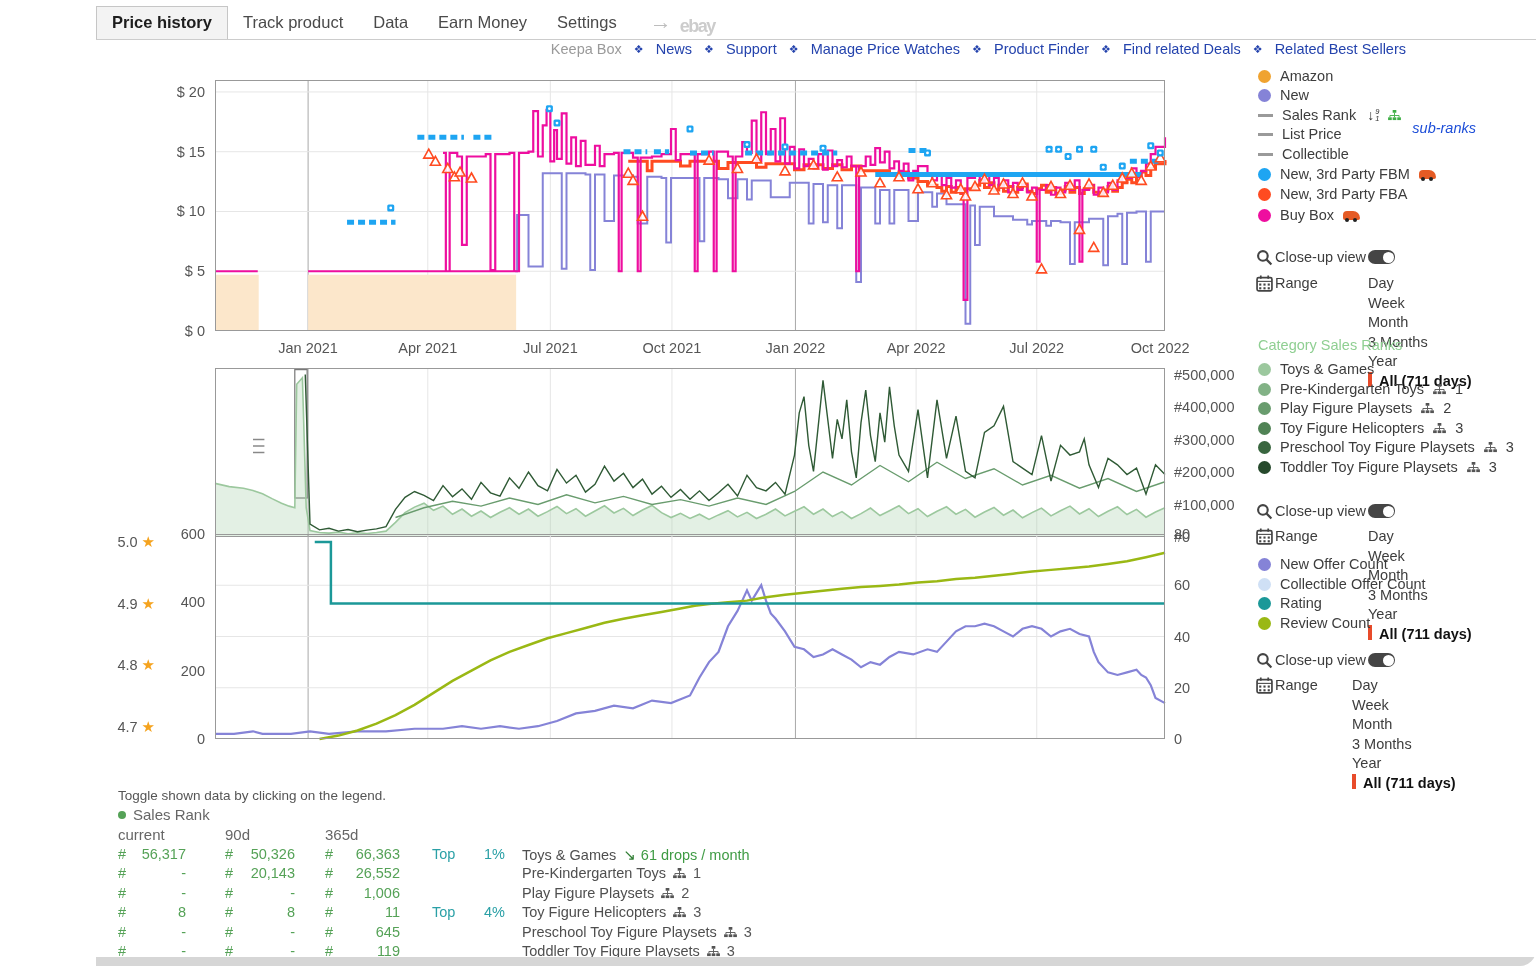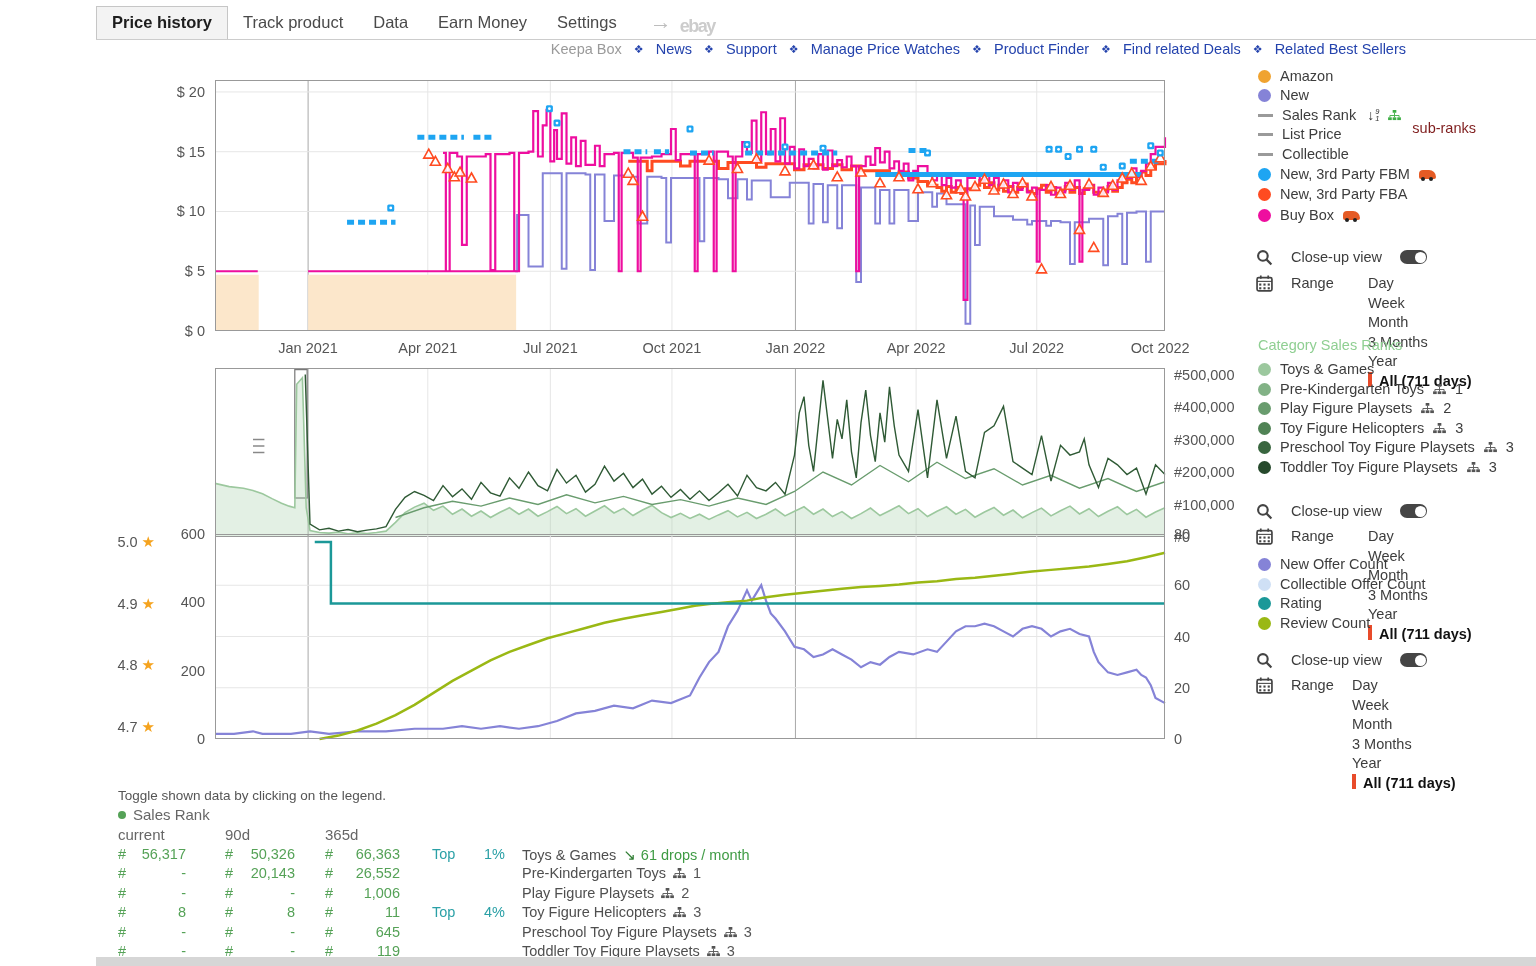--- a/index.html
+++ b/index.html
@@ -1,17 +1,17 @@
 <!DOCTYPE html>
 <html><head>
 <meta charset="utf-8">
 <style>
   html,body{margin:0;padding:0;background:#fff;}
   body{font-family:"Liberation Sans",sans-serif;color:#444;}
-  .screen{position:relative;width:1536px;height:966px;background:#fff;overflow:hidden;}
+  .screen{position:relative;width:1536px;height:966px;background:#fff;overflow:hidden;border-radius:16px;}
   
   .tabs{position:absolute;left:96px;top:6px;right:0;display:flex;align-items:flex-end;border-bottom:1px solid #ccc;}
   .tab{padding:6px 15px 7px;font-size:16.5px;color:#4a4a4a;white-space:nowrap;}
   .tab.active{background:#f3f3f3;border:1px solid #c6c6c6;border-bottom:none;font-weight:bold;color:#1d1d1d;}
   .hdr-arrow{color:#bdbdbd;font-size:22px;padding:0 8px 4px 18px;}
   .ebay-logo{color:#cccccc;font-size:18px;font-weight:bold;letter-spacing:-1.5px;padding-bottom:2px;padding-right:30px;}
   
   .subnav{position:absolute;top:41px;left:96px;width:1310px;text-align:right;font-size:14.5px;white-space:nowrap;}
   .subnav .muted{color:#9a9a9a;}
   .subnav .link{color:#2443ad;font-weight:500;}
@@ -40,24 +40,24 @@
   .cpct{position:absolute;left:468px;width:37px;text-align:right;color:#2aa0a6;}
   .cname{position:absolute;left:522px;color:#4f4f4f;display:flex;align-items:center;gap:7px;white-space:nowrap;}
   .drops{color:#3f9b44;display:flex;align-items:center;gap:5px;}
   .drops .darrow{color:#2e7d32;font-size:15px;}
   .sm{width:13px;height:11px;flex:0 0 auto;}
   .rankn{color:#555;}
   
   .leg-item{position:absolute;left:1258px;display:flex;align-items:center;gap:9px;font-size:14.5px;color:#3d3d3d;height:18px;white-space:nowrap;}
   .dot{width:13px;height:13px;border-radius:50%;flex:0 0 auto;}
   .dash{width:15px;height:3px;background:#9a9a9a;flex:0 0 auto;}
-  .subranks{color:#7f1d1d;margin-left:2px;margin-top:25px;}
+  .subranks{color:#1d4ed8;font-style:italic;margin-left:2px;margin-top:25px;}
   .sort-ic{display:inline-flex;align-items:center;color:#333;font-size:14px;margin-left:2px;}
   .sort-ic .digits{display:inline-flex;flex-direction:column;font-size:7.5px;line-height:7px;font-style:normal;margin-left:1px;}
-  .ctrl{position:absolute;left:1256px;display:flex;align-items:center;gap:18px;font-size:14.5px;color:#3d3d3d;height:18px;}
+  .ctrl{position:absolute;left:1256px;display:flex;align-items:center;gap:2px;font-size:14.5px;color:#3d3d3d;height:18px;}
   .toggle{width:27px;height:14px;background:#454545;border-radius:8px;position:relative;flex:0 0 auto;}
   .toggle::after{content:"";position:absolute;right:1.5px;top:1.5px;width:11px;height:11px;border-radius:50%;background:#fff;}
   .range-opts{position:absolute;font-size:14.5px;color:#3d3d3d;line-height:19.6px;white-space:nowrap;}
   .range-all{font-weight:bold;color:#111;display:flex;align-items:flex-start;}
   .redbar{display:inline-block;width:4px;height:15px;margin-right:7px;}
   .cat-head{position:absolute;left:1258px;font-size:14.5px;color:#8fcf92;}
   .footstrip{position:absolute;left:96px;right:0;top:957px;height:9px;background:#d6d6d6;}
   .icon16{width:17px;height:17px;flex:0 0 auto;}
 </style>
 </head>

